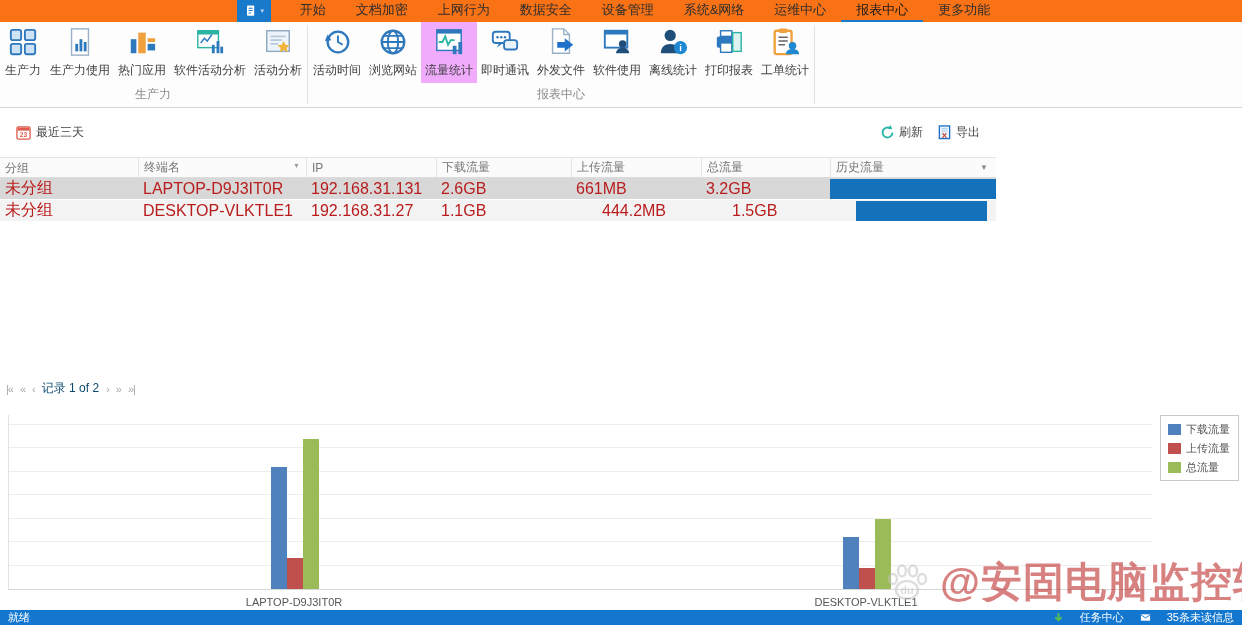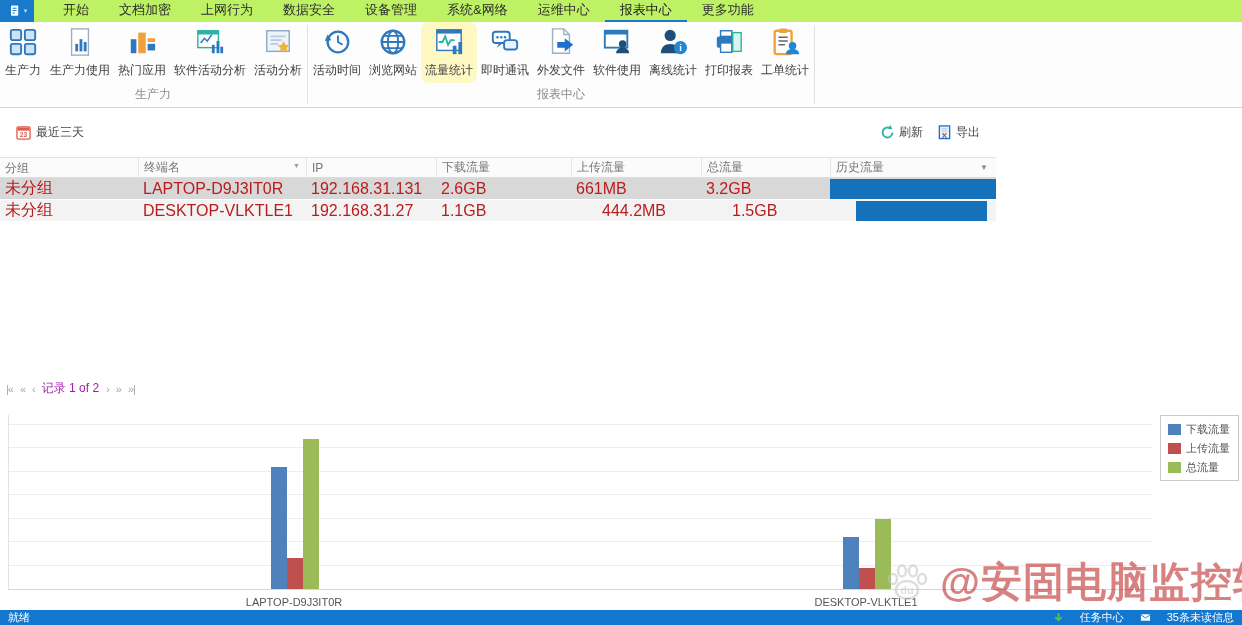--- a/index.html
+++ b/index.html
@@ -1,33 +1,33 @@
 <!DOCTYPE html>
 <html><head>
 <meta charset="utf-8">
 <style>
   * { margin:0; padding:0; box-sizing:border-box; }
   body { font-family:"Liberation Sans", sans-serif; background:#fff; }
   .app { position:relative; width:1242px; height:625px; background:#fff; overflow:hidden; }
 
   
-  .menubar { position:absolute; top:0; left:0; width:100%; height:22px; background:#bef264; display:flex; align-items:stretch; }
+  .menubar { position:absolute; top:0; left:0; width:100%; height:22px; background:#f97316; display:flex; align-items:stretch;justify-content:center; }
   .app-btn { width:34px; background:#1979ca; display:flex; align-items:center; justify-content:center; cursor:pointer; }
   .app-btn svg { width:16px; height:16px; }
   .app-btn .caret { color:#bcd9f2; font-size:7px; margin-left:1px; }
   .menu-tabs { display:flex; align-items:stretch; margin-left:14px; }
   .menu-item { padding:0 15px; display:flex; align-items:center; font-size:13px; color:#2d2d2d; cursor:pointer; border-bottom:2px solid transparent; }
   .menu-item.active { border-bottom-color:#1979ca; color:#1a1a1a; }
 
   
   .ribbon { position:absolute; top:22px; left:0; width:100%; height:86px; background:#fdfdfd; border-bottom:1px solid #d7d7d7; display:flex; }
   .ribbon-group { display:flex; flex-direction:column; }
   .ribbon-row { display:flex; flex:1; }
   .ribbon-btn { min-width:46px; padding:2px 4px 0 4px; display:flex; flex-direction:column; align-items:center; justify-content:flex-start; cursor:pointer; }
-  .ribbon-btn.selected { background:#fef9c3;border-radius:8px; }
+  .ribbon-btn.selected { background:#f0abfc; }
   .ricon { width:34px; height:36px; display:flex; align-items:center; justify-content:center; }
   .ricon svg { width:30px; height:30px; }
   .rlabel { font-size:12px; color:#3f3f3f; margin-top:2px; white-space:nowrap; }
   .group-label { text-align:center; font-size:12px; color:#8a8a8a; padding:3px 0 4px 0; }
   .ribbon-sep { width:1px; background:#e2e2e2; margin:3px 1px; }
 
   
   .main { position:absolute; top:108px; left:0; width:996px; height:502px; background:#fff; }
 
   .filterbar { position:absolute; top:0; left:0; right:0; height:48px; display:flex; align-items:center; padding:0 16px; }
@@ -46,21 +46,21 @@
   .hcell .dd-glyph { font-size:8px; color:#8a8a8a; position:absolute; right:8px; }
   .grid-row { display:flex; height:21px; align-items:center; margin-bottom:1px; cursor:pointer; }
   .grid-row.selected { background:#d8d8d8; }
   .grid-row.alt { background:#f3f3f3; }
   .grid-row .cell { font-size:16px; color:#b91c1c; padding-left:5px; white-space:nowrap; overflow:hidden; }
   .hist-bar { height:20px; background:#1572ba; }
 
   
   .pager { position:absolute; top:272px; left:6px; display:flex; align-items:center; gap:7px; font-size:12px; color:#555; }
   .pager .pbtn { color:#a7a7a7; font-size:11px; cursor:pointer; letter-spacing:-1px; }
-  .pager .ptext { color:#a21caf; }
+  .pager .ptext { color:#0c4a6e; }
 
   
   .chart-plot { position:absolute; top:307px; left:8px; width:1144px; height:175px; border-left:1px solid #e3e3e3; border-bottom:1px solid #d6d6d6; }
   .gridline { position:absolute; left:0; right:0; height:1px; background:#ededed; }
   .bar { position:absolute; bottom:0; width:16px; }
   .chart-labels { position:absolute; top:488px; left:8px; width:1144px; height:14px; }
   .cat-label { position:absolute; transform:translateX(-50%); font-size:11px; color:#555; white-space:nowrap; }
   .legend { position:absolute; top:307px; left:1160px; width:79px; background:#fff; border:1px solid #c9c9c9; padding:6px 6px 5px 7px; display:flex; flex-direction:column; gap:4px; }
   .legend-row { display:flex; align-items:center; gap:5px; }
   .legend-swatch { width:13px; height:11px; }

